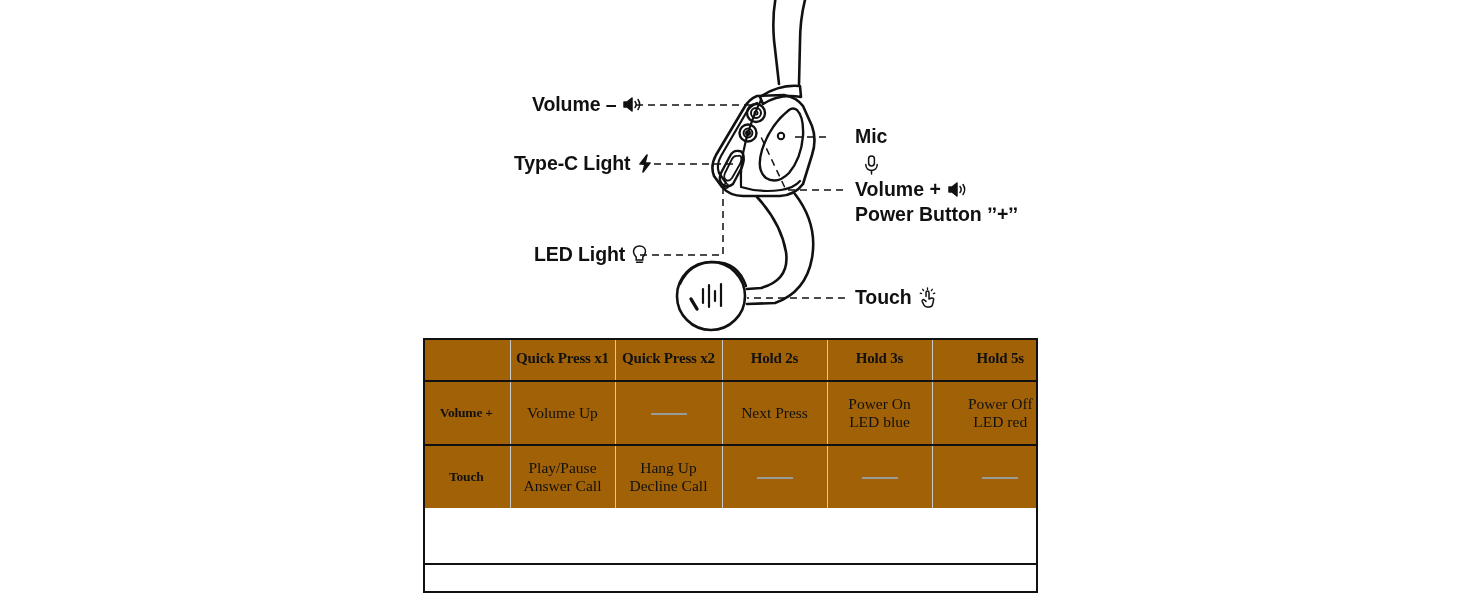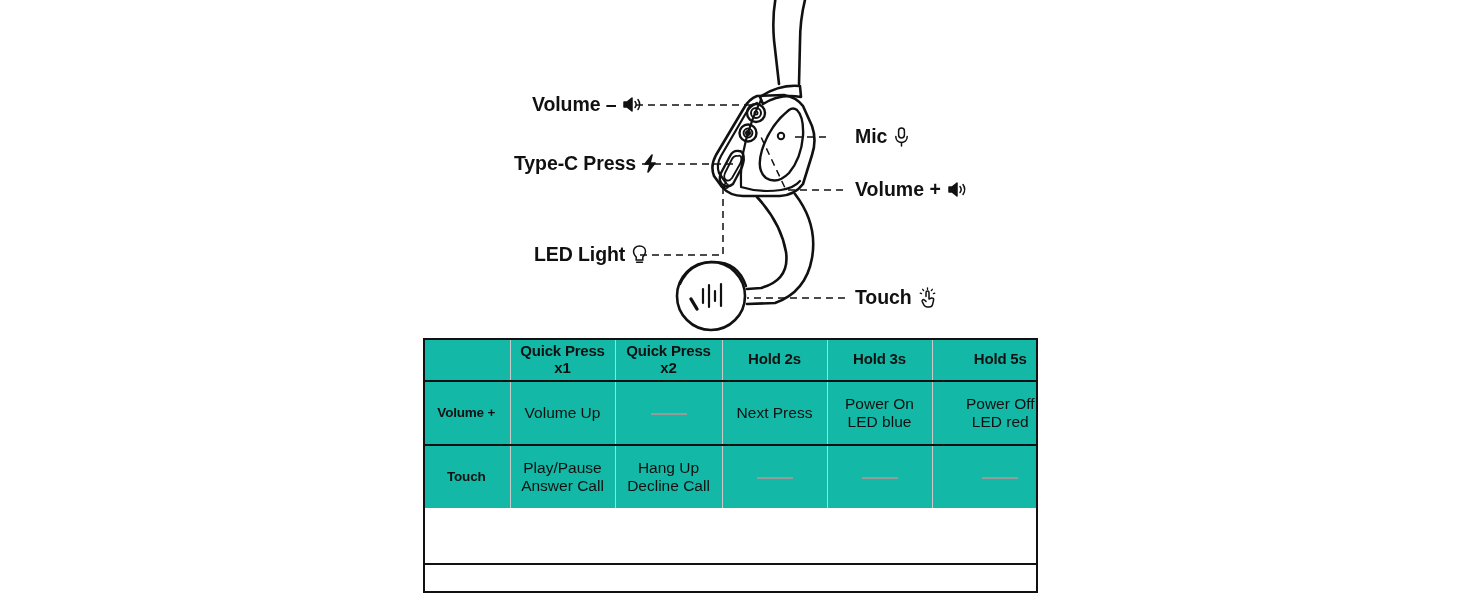--- a/index.html
+++ b/index.html
@@ -66,21 +66,22 @@
   }
 
   
   #control-table {
     position: absolute;
     left: 423px;
     top: 338px;
     width: 615px;
     border-collapse: collapse;
     table-layout: fixed;
-    background: #14b8a6;
+    background: #a16207;
+    font-family: Liberation Serif, serif;
   }
   #control-table col.c0 { width: 87px; }
   #control-table col.c1 { width: 105px; }
   #control-table col.c2 { width: 107px; }
   #control-table col.c3 { width: 105px; }
   #control-table col.c4 { width: 105px; }
   #control-table col.c5 { width: 106px; }
 
   #control-table th,
   #control-table td {
@@ -249,39 +250,39 @@
     <span class="callout-icon">
       <svg width="21" height="19" viewBox="0 0 21 19" fill="none" stroke="#111111" stroke-width="1.5">
         <path d="M2 7 H5 L10 3 V16 L5 12 H2 Z" fill="#111111" stroke-linejoin="round"></path>
         <path d="M13 6.5 Q15.4 9.5 13 12.5" stroke-linecap="round"></path>
         <path d="M16 4.5 Q19.4 9.5 16 14.5" stroke-linecap="round"></path>
       </svg>
     </span>
   </div>
 
   <div class="callout" style="left:514px; top:153px;">
-    <span class="callout-text">Type-C Press</span>
+    <span class="callout-text">Type-C Light</span>
     <span class="callout-icon">
       <svg width="16" height="21" viewBox="0 0 16 21" fill="none" stroke="#111111" stroke-width="1.6" stroke-linejoin="round">
         <path d="M10 2 L3 11 H8 L6 19 L13 10 H8 Z" fill="#111111"></path>
       </svg>
     </span>
   </div>
 
   <div class="callout" style="left:534px; top:244px;">
     <span class="callout-text">LED Light</span>
     <span class="callout-icon">
       <svg width="17" height="22" viewBox="0 0 17 22" fill="none" stroke="#111111" stroke-width="1.5" stroke-linecap="round">
         <path d="M8.5 2 C4.9 2 2.5 4.5 2.5 7.6 C2.5 10 4 11.5 5.2 13 L5.2 16 L11.8 16 L11.8 13 C13 11.5 14.5 10 14.5 7.6 C14.5 4.5 12.1 2 8.5 2 Z"></path>
         <path d="M5.6 18.2 L11.4 18.2"></path>
       </svg>
     </span>
   </div>
 
-  <div class="callout right-side" style="left:855px; top:126px;">
+  <div class="callout right-side" style="left:855px; top:126px;flex-direction:column;">
     <span class="callout-text">Mic</span>
     <span class="callout-icon">
       <svg width="17" height="22" viewBox="0 0 17 22" fill="none" stroke="#111111" stroke-width="1.5" stroke-linecap="round">
         <rect x="5.6" y="2" width="5.8" height="10" rx="2.9"></rect>
         <path d="M2.8 10.6 C2.8 14.2 5.4 16.4 8.5 16.4 C11.6 16.4 14.2 14.2 14.2 10.6"></path>
         <path d="M8.5 16.6 L8.5 20"></path>
       </svg>
     </span>
   </div>
 
@@ -289,20 +290,21 @@
     <span class="line1">
       <span class="callout-text">Volume +</span>
       <span class="callout-icon">
         <svg width="21" height="19" viewBox="0 0 21 19" fill="none" stroke="#111111" stroke-width="1.5">
           <path d="M2 7 H5 L10 3 V16 L5 12 H2 Z" fill="#111111" stroke-linejoin="round"></path>
           <path d="M13 6.5 Q15.4 9.5 13 12.5" stroke-linecap="round"></path>
           <path d="M16 4.5 Q19.4 9.5 16 14.5" stroke-linecap="round"></path>
         </svg>
       </span>
     </span>
+    <span class="line2">Power Button ˮ+ˮ</span>
   </div>
 
   <div class="callout right-side" style="left:855px; top:287px;">
     <span class="callout-text">Touch</span>
     <span class="callout-icon">
       <svg width="20" height="22" viewBox="0 0 20 22" fill="none" stroke="#111111" stroke-width="1.5" stroke-linejoin="round" stroke-linecap="round">
         <path d="M8 9.5 L8 5.6 A1.5 1.5 0 0 1 11 5.6 L11 12 L13.6 11 A1.6 1.6 0 0 1 15.6 13 L14.6 17.4 A3.4 3.4 0 0 1 11.3 20 L9 20 A3.6 3.6 0 0 1 6 18.2 L4.2 14.6 A1.4 1.4 0 0 1 6.4 13 L8 14.4"></path>
         <path d="M9.5 2.4 L9.5 0.8" stroke-width="1.3"></path>
         <path d="M5.6 3.6 L4.7 2.3" stroke-width="1.3"></path>
         <path d="M13.4 3.6 L14.3 2.3" stroke-width="1.3"></path>

